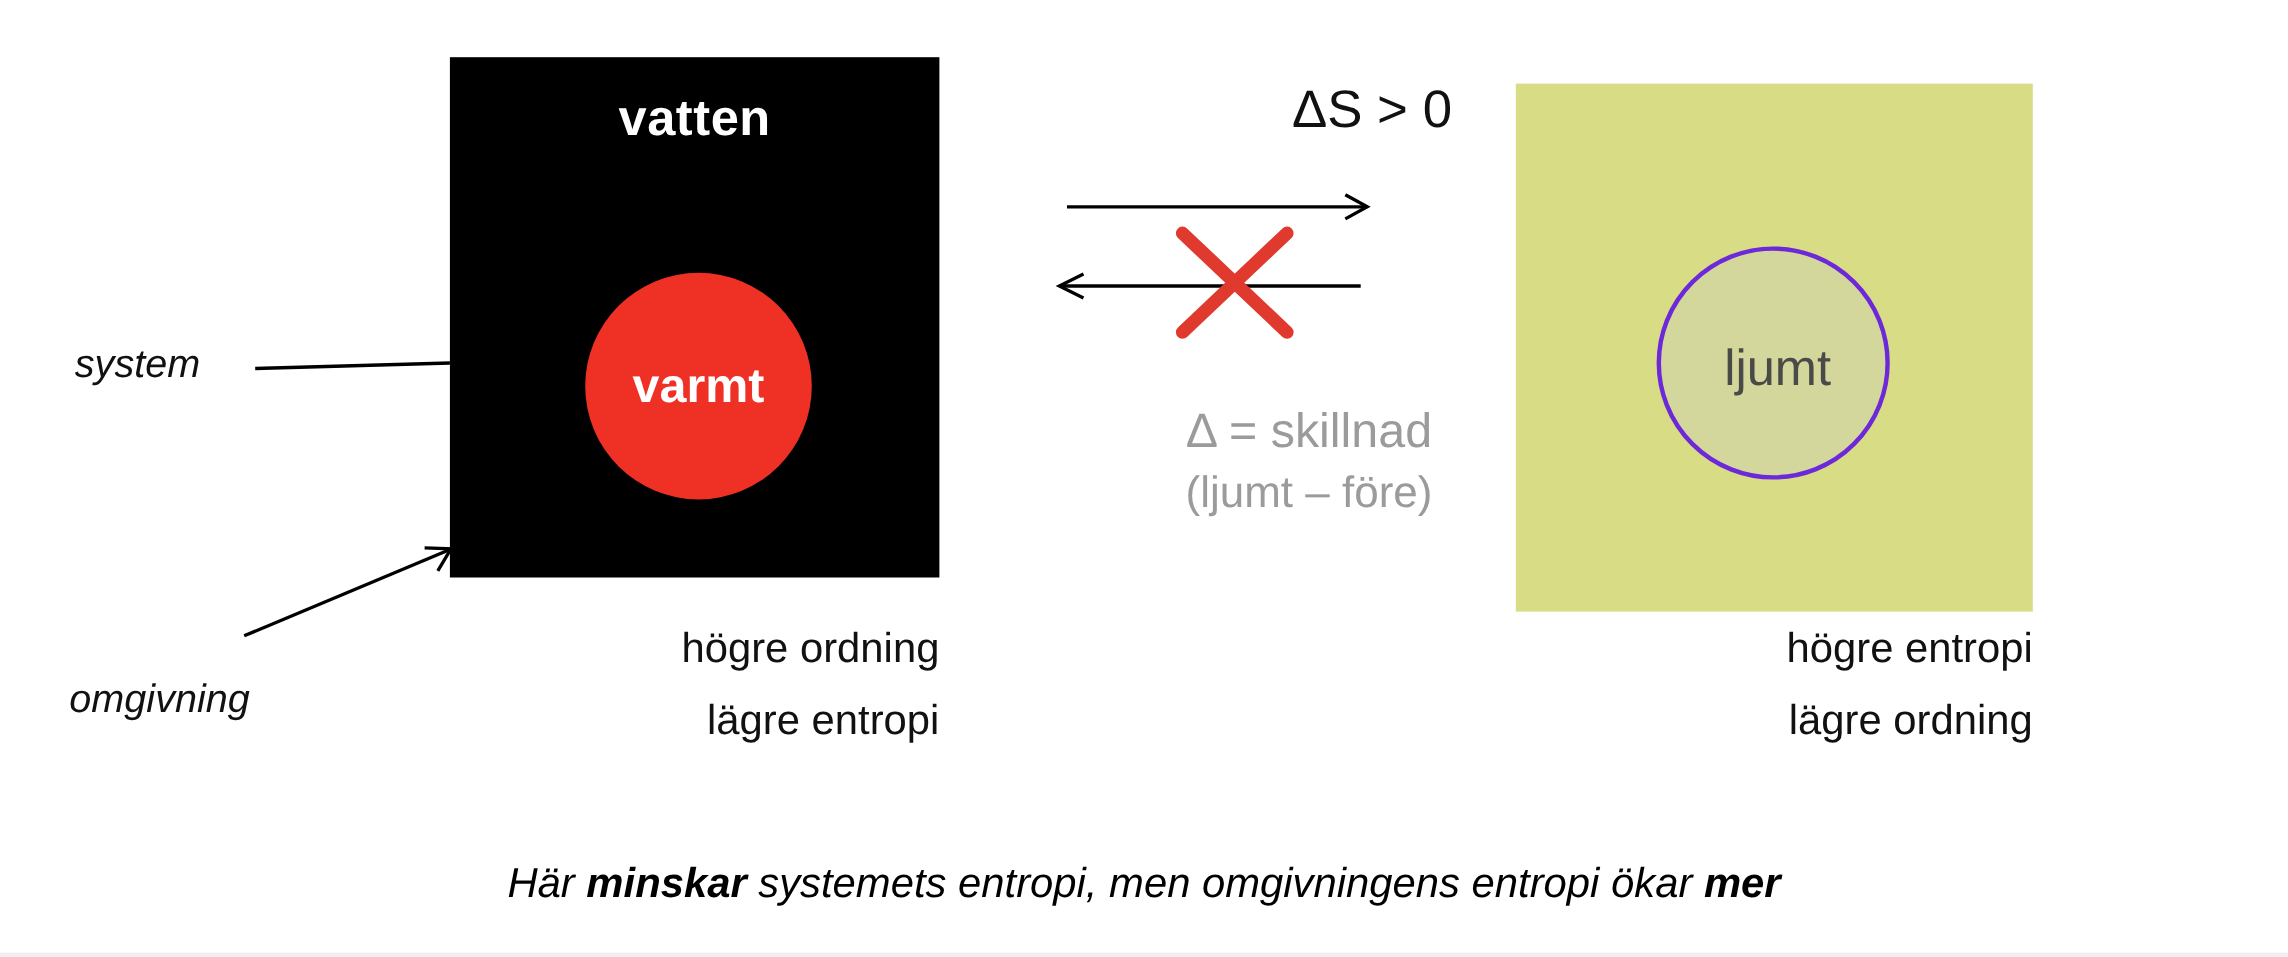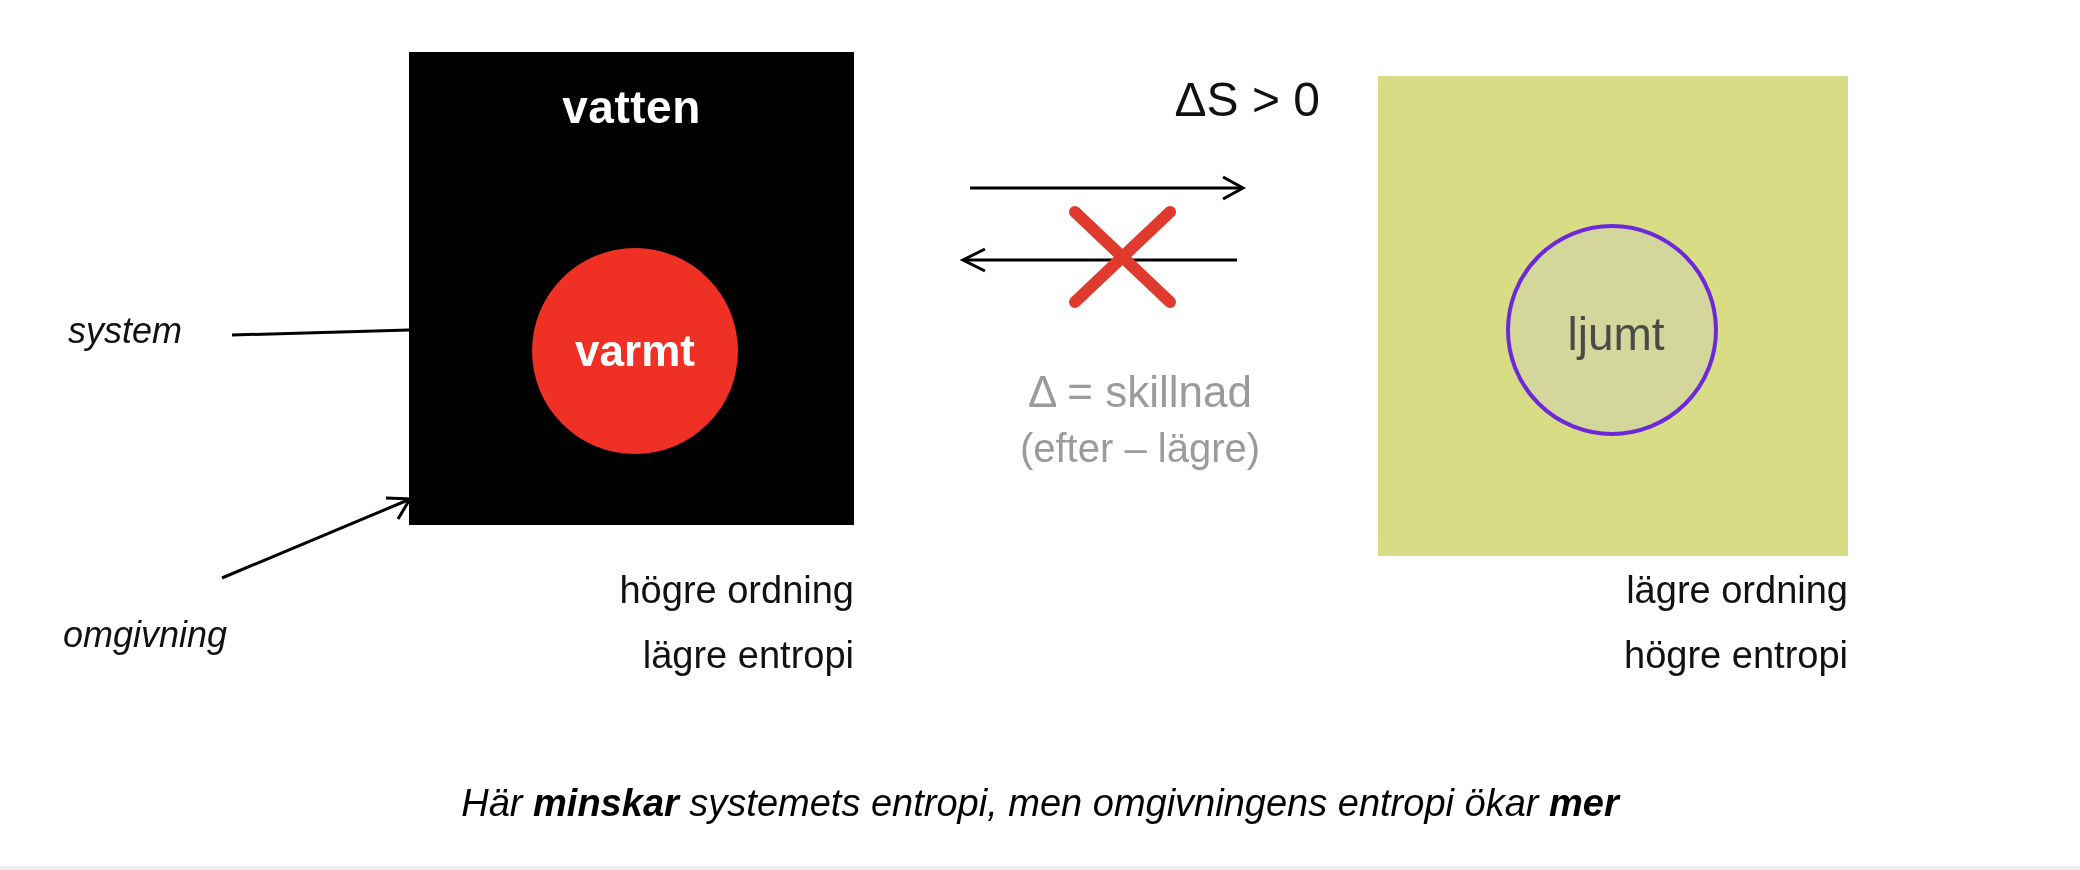--- a/index.html
+++ b/index.html
@@ -130,21 +130,21 @@
     color: #111111;
     font-size: 48px;
   }
   .arrows-svg {
     position: absolute;
     left: 955px;
     top: 150px;
   }
   .skillnad {
     position: absolute;
-    left: 930px;
+    left: 980px;
     top: 362px;
     width: 420px;
     text-align: center;
     color: #9b9b9b;
     font-size: 44px;
     line-height: 1.35;
   }
   .skillnad .line2 { font-size: 40px; }
 
   
@@ -205,22 +205,22 @@
     <div>lägre entropi</div>
   </div>
 
   <div class="olive-box">
     <div class="pale-circle">
       <div class="pale-circle-label">ljumt</div>
     </div>
   </div>
 
   <div class="caption-block caption-right">
+    <div>högre entropi</div>
     <div>lägre ordning</div>
-    <div>högre entropi</div>
   </div>
 
   <div class="delta-s">ΔS &gt; 0</div>
 
   <svg class="arrows-svg" width="380" height="170" viewBox="0 0 380 170">
 
     <g>
       <line x1="15" y1="38" x2="285" y2="38" stroke="#000000" stroke-width="3"></line>
       <polyline points="268,27 288,38 268,49" fill="none" stroke="#000000" stroke-width="3"></polyline>
     </g>
@@ -231,21 +231,21 @@
     </g>
 
     <g>
       <line x1="120" y1="62" x2="215" y2="152" stroke="#e03a2f" stroke-width="12" stroke-linecap="round"></line>
       <line x1="215" y1="62" x2="120" y2="152" stroke="#e03a2f" stroke-width="12" stroke-linecap="round"></line>
     </g>
   </svg>
 
   <div class="skillnad">
     <div>Δ = skillnad</div>
-    <div class="line2">(efter – lägre)</div>
+    <div class="line2">(ljumt – före)</div>
   </div>
 
   <svg class="leaders-svg" width="2080" height="870" viewBox="0 0 2080 870">
 
     <line x1="232" y1="335" x2="409" y2="330" stroke="#000000" stroke-width="3"></line>
 
     <line x1="222" y1="578" x2="408" y2="500" stroke="#000000" stroke-width="3"></line>
     <polyline points="386,498 410,499 398,519" fill="none" stroke="#000000" stroke-width="3"></polyline>
   </svg>
 

